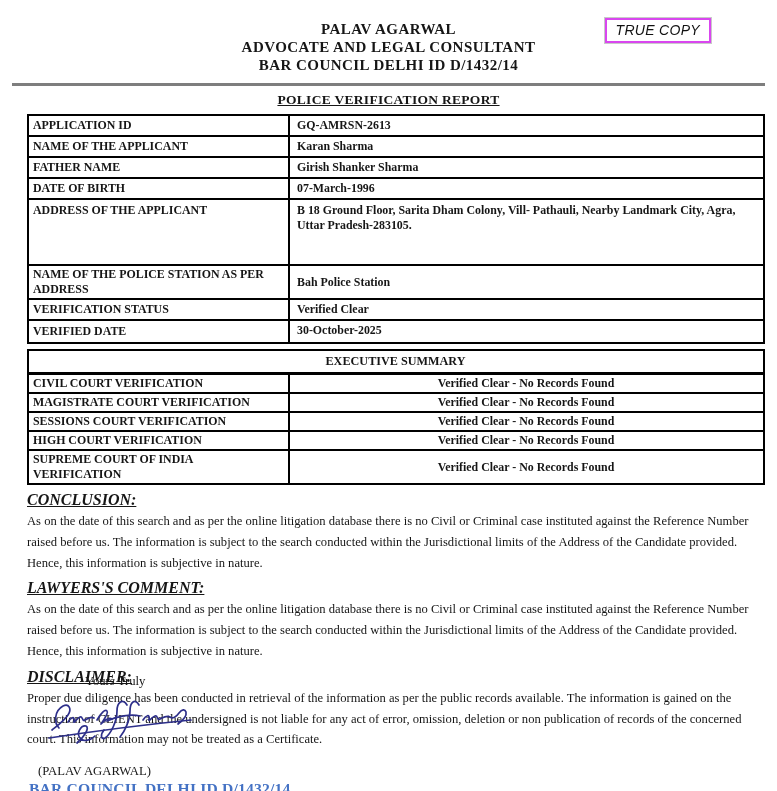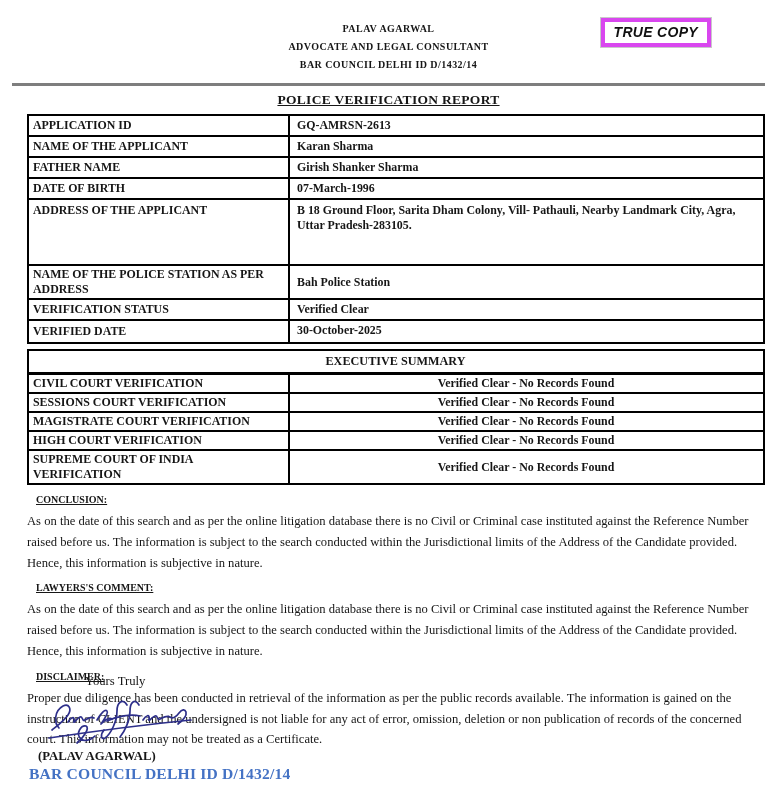--- a/index.html
+++ b/index.html
@@ -3,27 +3,27 @@
 <meta charset="utf-8">
 <style>
   html,body{margin:0;padding:0;background:#ffffff;}
   .page{
     width:777px;height:791px;position:relative;overflow:hidden;
     background:#ffffff;color:#161616;
     font-family:"Liberation Serif", serif;
   }
   
   .letterhead{padding-top:19px;text-align:center;font-weight:bold;}
-  .letterhead .lh-line{font-size:10px;line-height:16px;letter-spacing:.45px;margin-top:2px;}
+  .letterhead .lh-line{font-size:15px;line-height:16px;letter-spacing:.45px;margin-top:2px;}
   .stamp{
     position:absolute;top:18px;right:66px;
-    border:4px solid #d946ef;outline:1px solid #c9c9c9;
+    border:2px solid #d946ef;outline:1px solid #c9c9c9;
     padding:2px 9px 3px 9px;background:#fff;
     font-family:"Liberation Sans", sans-serif;
-    font-style:italic;font-weight:bold;font-size:14px;letter-spacing:.3px;color:#111;
+    font-style:italic;font-weight:normal;font-size:14px;letter-spacing:.3px;color:#111;
   }
   .rule{height:3px;background:#7e7e7e;margin:10px 12px 0 12px;}
   .doc-title{
     text-align:center;font-weight:bold;text-decoration:underline;
     font-size:13.5px;letter-spacing:.3px;margin-top:6px;
   }
   
   table{border-collapse:collapse;table-layout:fixed;width:736px;margin-left:27px;}
   .main-table{margin-top:6px;}
   td{border:2px solid #000;font-weight:bold;font-size:11.9px;line-height:15px;
@@ -36,28 +36,28 @@
   tr.r-verdate{height:23px;}
   tr.r-verdate td.val{vertical-align:top;padding-top:2px;}
   .exec-table{margin-top:5px;}
   .exec-table .exec-head td{
     text-align:center;font-size:12.2px;height:19px;border-bottom:3px solid #000;
   }
   .exec-table tr.e-row{height:19px;}
   .exec-table td.val{text-align:center;padding-left:4px;}
   
   .sections{padding:0 14px 0 27px;}
-  .section-h{font-weight:bold;text-decoration:underline;font-size:10px;
-             line-height:16px;margin:7px 0 3px 9px;}
+  .section-h{font-weight:bold;text-decoration:underline;font-size:16px;
+             line-height:16px;margin:7px 0 3px 0;font-style:italic;}
   .section-p{font-size:12.6px;line-height:20.8px;margin:0;}
   
   .signoff{position:absolute;left:27px;top:674px;width:420px;}
   .closing{font-size:12.7px;margin-left:58px;}
   .signature-wrap{margin:3px 0 0 14px;height:55px;}
-  .signatory{font-size:12.7px;margin-left:11px;margin-top:2px;font-weight:bold;}
+  .signatory{font-size:12.7px;margin-left:11px;margin-top:17px;}
   .bar-line{font-size:15.6px;font-weight:bold;letter-spacing:.2px;margin-left:2px;margin-top:1px;}
 </style>
 </head>
 <body>
 
 <div class="page">
 
   <div class="letterhead">
     <div class="lh-line">PALAV AGARWAL</div>
     <div class="lh-line">ADVOCATE AND LEGAL CONSULTANT</div>
@@ -117,25 +117,25 @@
       </colgroup>
     <tbody>
         <tr class="exec-head">
       <td colspan="2">EXECUTIVE SUMMARY</td>
     </tr>
     <tr class="e-row">
       <td>CIVIL COURT VERIFICATION</td>
       <td class="val">Verified Clear - No Records Found</td>
     </tr>
     <tr class="e-row">
-      <td>SESSIONS COURT VERIFICATION</td>
+      <td>MAGISTRATE COURT VERIFICATION</td>
       <td class="val">Verified Clear - No Records Found</td>
     </tr>
     <tr class="e-row">
-      <td>MAGISTRATE COURT VERIFICATION</td>
+      <td>SESSIONS COURT VERIFICATION</td>
       <td class="val">Verified Clear - No Records Found</td>
     </tr>
     <tr class="e-row">
       <td>HIGH COURT VERIFICATION</td>
       <td class="val">Verified Clear - No Records Found</td>
     </tr>
     <tr class="e-row">
       <td>SUPREME COURT OF INDIA VERIFICATION</td>
       <td class="val">Verified Clear - No Records Found</td>
     </tr>

